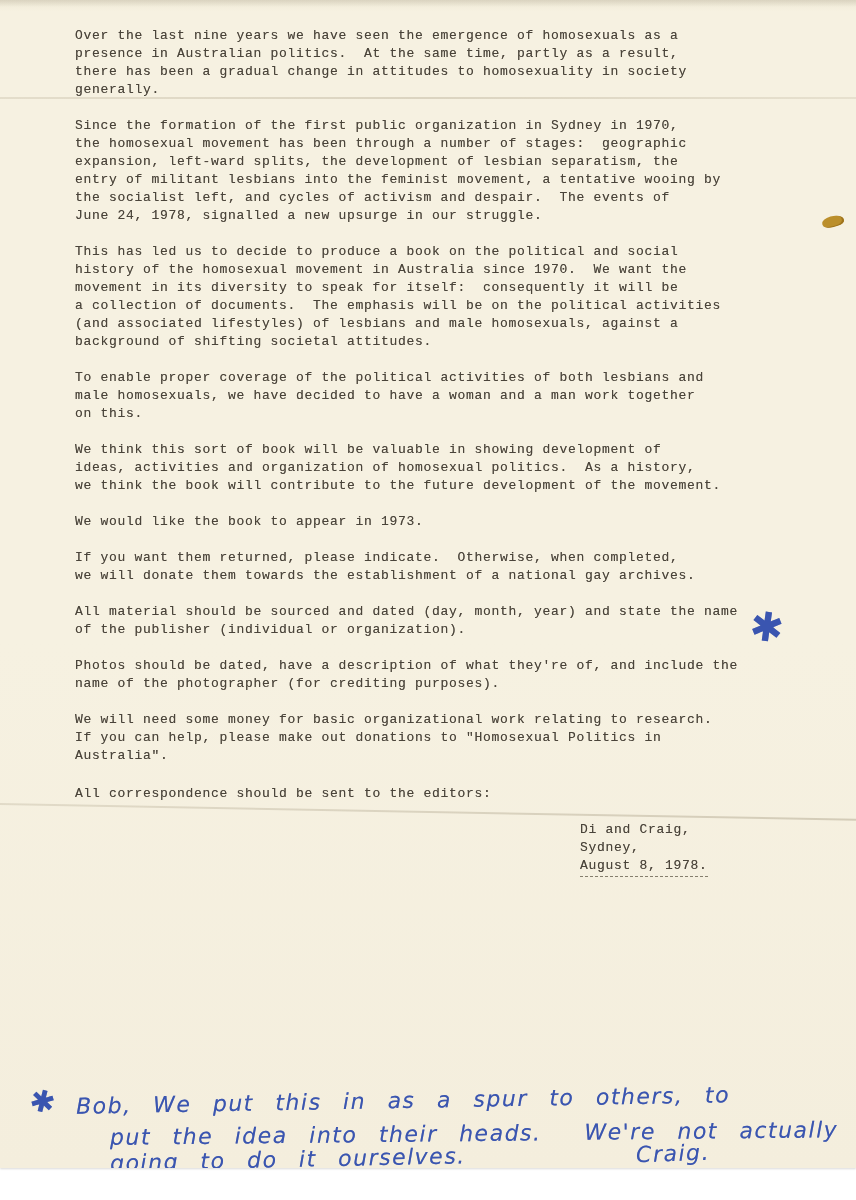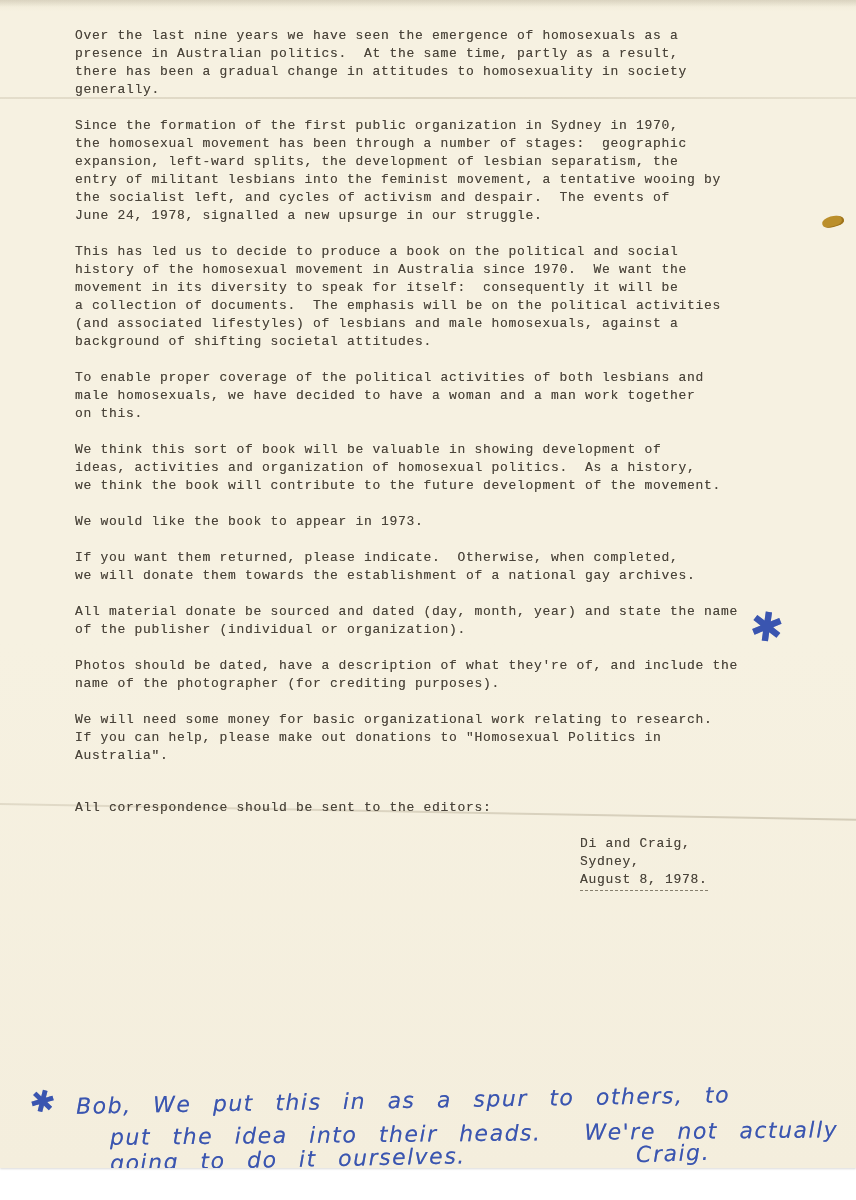--- a/index.html
+++ b/index.html
@@ -60,21 +60,21 @@
     font-size: 13px;
     line-height: 18px;
     letter-spacing: 0.7px;
     color: #4a443a;
     text-shadow: 0 0 0.6px rgba(74,68,58,0.55);
   }
   .typed p {
     margin: 0 0 18px 0;
     white-space: pre-wrap;
   }
-  .typed p.before-heading { margin-bottom: 34px; }
+  .typed p.before-heading { margin-bottom: 20px; }
   .typed p.heading { }
   .signature {
     margin-left: 505px;
     line-height: 18px;
   }
   .dateline span {
     display: inline-block;
     border-bottom: 1.5px dashed rgba(95,88,71,0.75);
     padding-bottom: 1px;
   }
@@ -134,21 +134,21 @@
 background of shifting societal attitudes.</p>
     <p>To enable proper coverage of the political activities of both lesbians and
 male homosexuals, we have decided to have a woman and a man work together
 on this.</p>
     <p>We think this sort of book will be valuable in showing development of
 ideas, activities and organization of homosexual politics.  As a history,
 we think the book will contribute to the future development of the movement.</p>
     <p>We would like the book to appear in 1973.</p>
     <p>If you want them returned, please indicate.  Otherwise, when completed,
 we will donate them towards the establishment of a national gay archives.</p>
-    <p>All material donate be sourced and dated (day, month, year) and state the name
+    <p>All material should be sourced and dated (day, month, year) and state the name
 of the publisher (individual or organization).</p>
     <p>Photos should be dated, have a description of what they're of, and include the
 name of the photographer (for crediting purposes).</p>
     <p class="before-heading">We will need some money for basic organizational work relating to research.
 If you can help, please make out donations to "Homosexual Politics in
 Australia".</p>
     <p class="heading">All correspondence should be sent to the editors:</p>
     <div class="signature">
       <div>Di and Craig,</div>
       <div>Sydney,</div>

